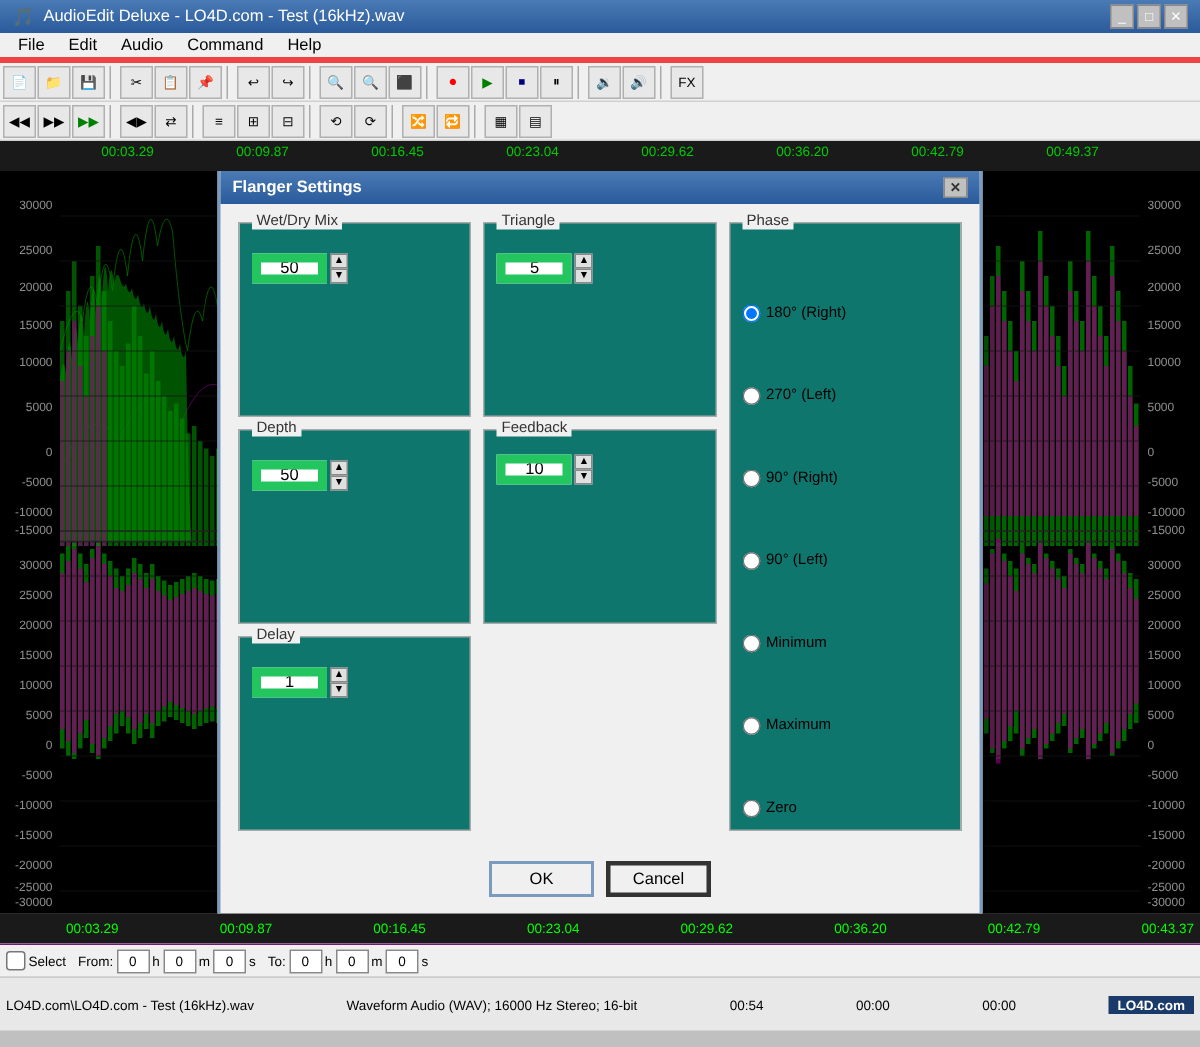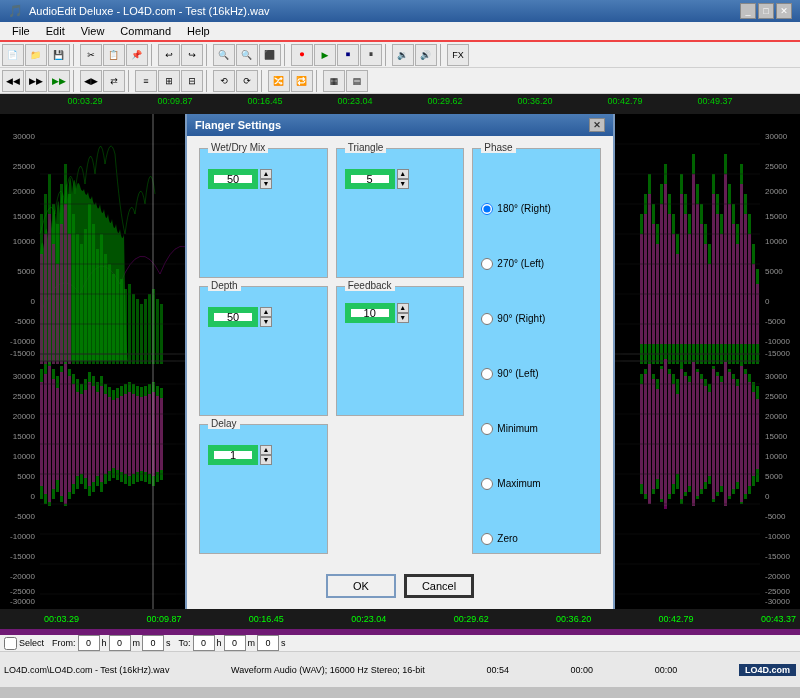--- a/index.html
+++ b/index.html
@@ -25,21 +25,21 @@
       cursor: pointer;
     }
 
     
     #menubar {
       background: #f0f0f0;
       height: 20px;
       display: flex;
       align-items: center;
       padding: 0 4px;
-      border-bottom: 2px solid #ef4444;
+      border-bottom: 4px solid #ef4444;
     }
     #menubar .menu-item {
       padding: 2px 8px;
       cursor: pointer;
       font-size: 11px;
     }
 
     
     .toolbar {
       background: #f0f0f0;
@@ -117,21 +117,21 @@
       font-size: 9px;
     }
 
     
     #statusbar-bottom {
       background: #f0f0f0;
       height: 22px;
       display: flex;
       align-items: center;
       padding: 0 4px;
-      border-top: 6px solid #701a75;
+      border-top: 1px solid #701a75;
       gap: 8px;
       font-size: 10px;
     }
     #statusbar-bottom .sb-item { display: flex; align-items: center; gap: 2px; }
     #statusbar-bottom input[type="text"] { width: 22px; height: 16px; font-size: 9px; border: 1px solid #888; text-align: center; }
     #statusbar-bottom label { font-size: 9px; }
 
     
     #statusbar-final {
       background: #e8e8e8;
@@ -159,21 +159,21 @@
       display: flex;
       align-items: center;
       justify-content: center;
       z-index: 100;
     }
 
     
     #flanger-dialog {
       background: #f0f0f0;
       border: 2px solid #7a9ac0;
-      width: 430px;
+      width: 510px;
       padding: 0;
       box-shadow: 3px 3px 10px rgba(0,0,0,0.4);
     }
     #dialog-titlebar {
       background: linear-gradient(to bottom, #4a7bb5, #2a5a9a);
       color: white;
       height: 22px;
       display: flex;
       align-items: center;
       justify-content: space-between;
@@ -193,21 +193,21 @@
     #dialog-content {
       padding: 12px;
       display: grid;
       grid-template-columns: 1fr 1fr 1fr;
       gap: 8px;
     }
     .dialog-group {
       border: 1px solid #aaa;
       padding: 8px;
       position: relative;
-      background: #7dd3fc;
+      background: #0f766e;
     }
     .dialog-group .group-label {
       font-size: 10px;
       color: #333;
       background: #f0f0f0;
       position: absolute;
       top: -7px;
       left: 8px;
       padding: 0 3px;
     }
@@ -278,21 +278,21 @@
   <div class="win-controls">
     <div class="win-btn">_</div>
     <div class="win-btn">□</div>
     <div class="win-btn">✕</div>
   </div>
 </div>
 
 <div id="menubar">
   <span class="menu-item">File</span>
   <span class="menu-item">Edit</span>
-  <span class="menu-item">View</span>
+  <span class="menu-item">Audio</span>
   <span class="menu-item">Command</span>
   <span class="menu-item">Help</span>
 </div>
 
 <div class="toolbar">
   <div class="tb-btn">📄</div>
   <div class="tb-btn">📁</div>
   <div class="tb-btn">💾</div>
   <div class="tb-sep"></div>
   <div class="tb-btn">✂</div>

